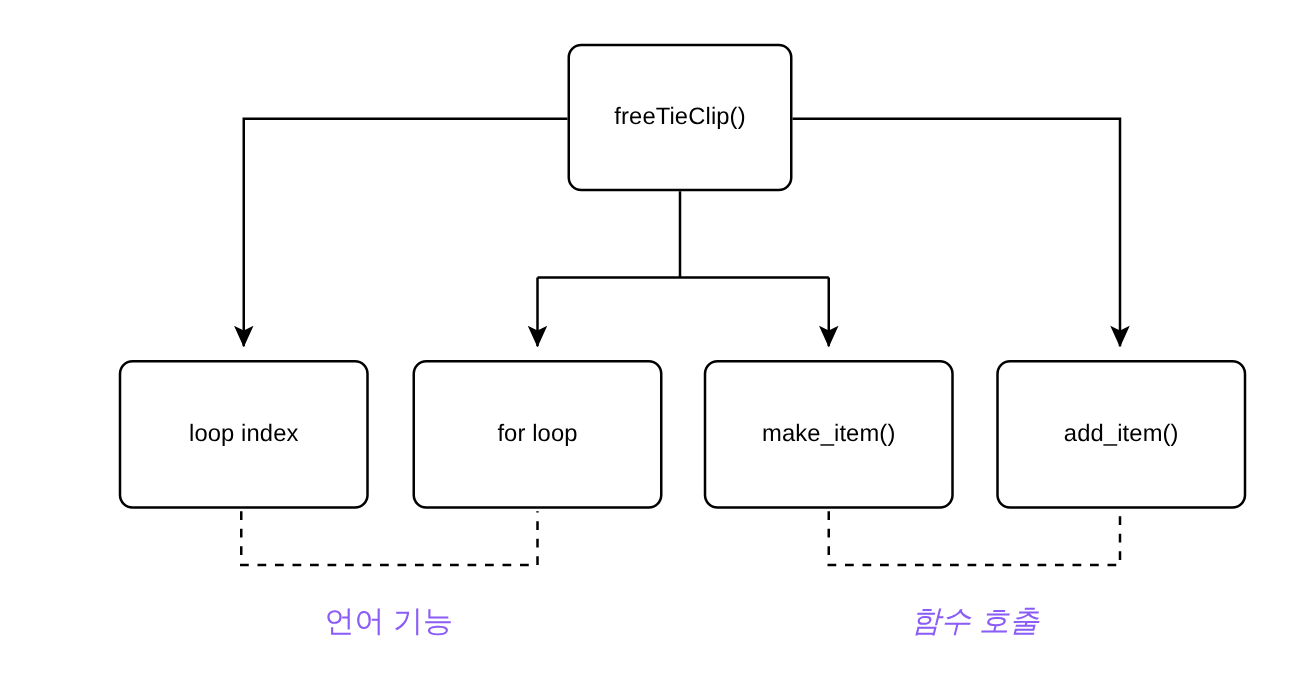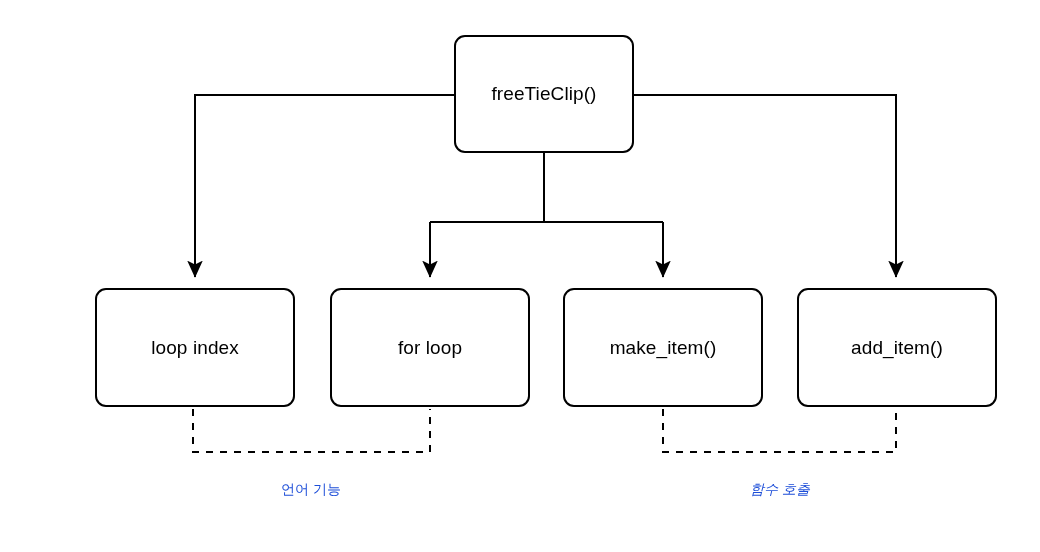--- a/index.html
+++ b/index.html
@@ -39,22 +39,22 @@
     justify-content: center;
     color: #000000;
     font-size: 19px;
     font-weight: 400;
     letter-spacing: 0.1px;
     white-space: nowrap;
     z-index: 2;
   }
   .group-label {
     position: absolute;
-    color: #1d4ed8;
-    font-size: 14px;
+    color: #8b5cf6;
+    font-size: 24px;
     text-align: center;
     white-space: nowrap;
     z-index: 2;
   }
 </style>
 </head>
 <body>
 
 <div id="stage">
 

